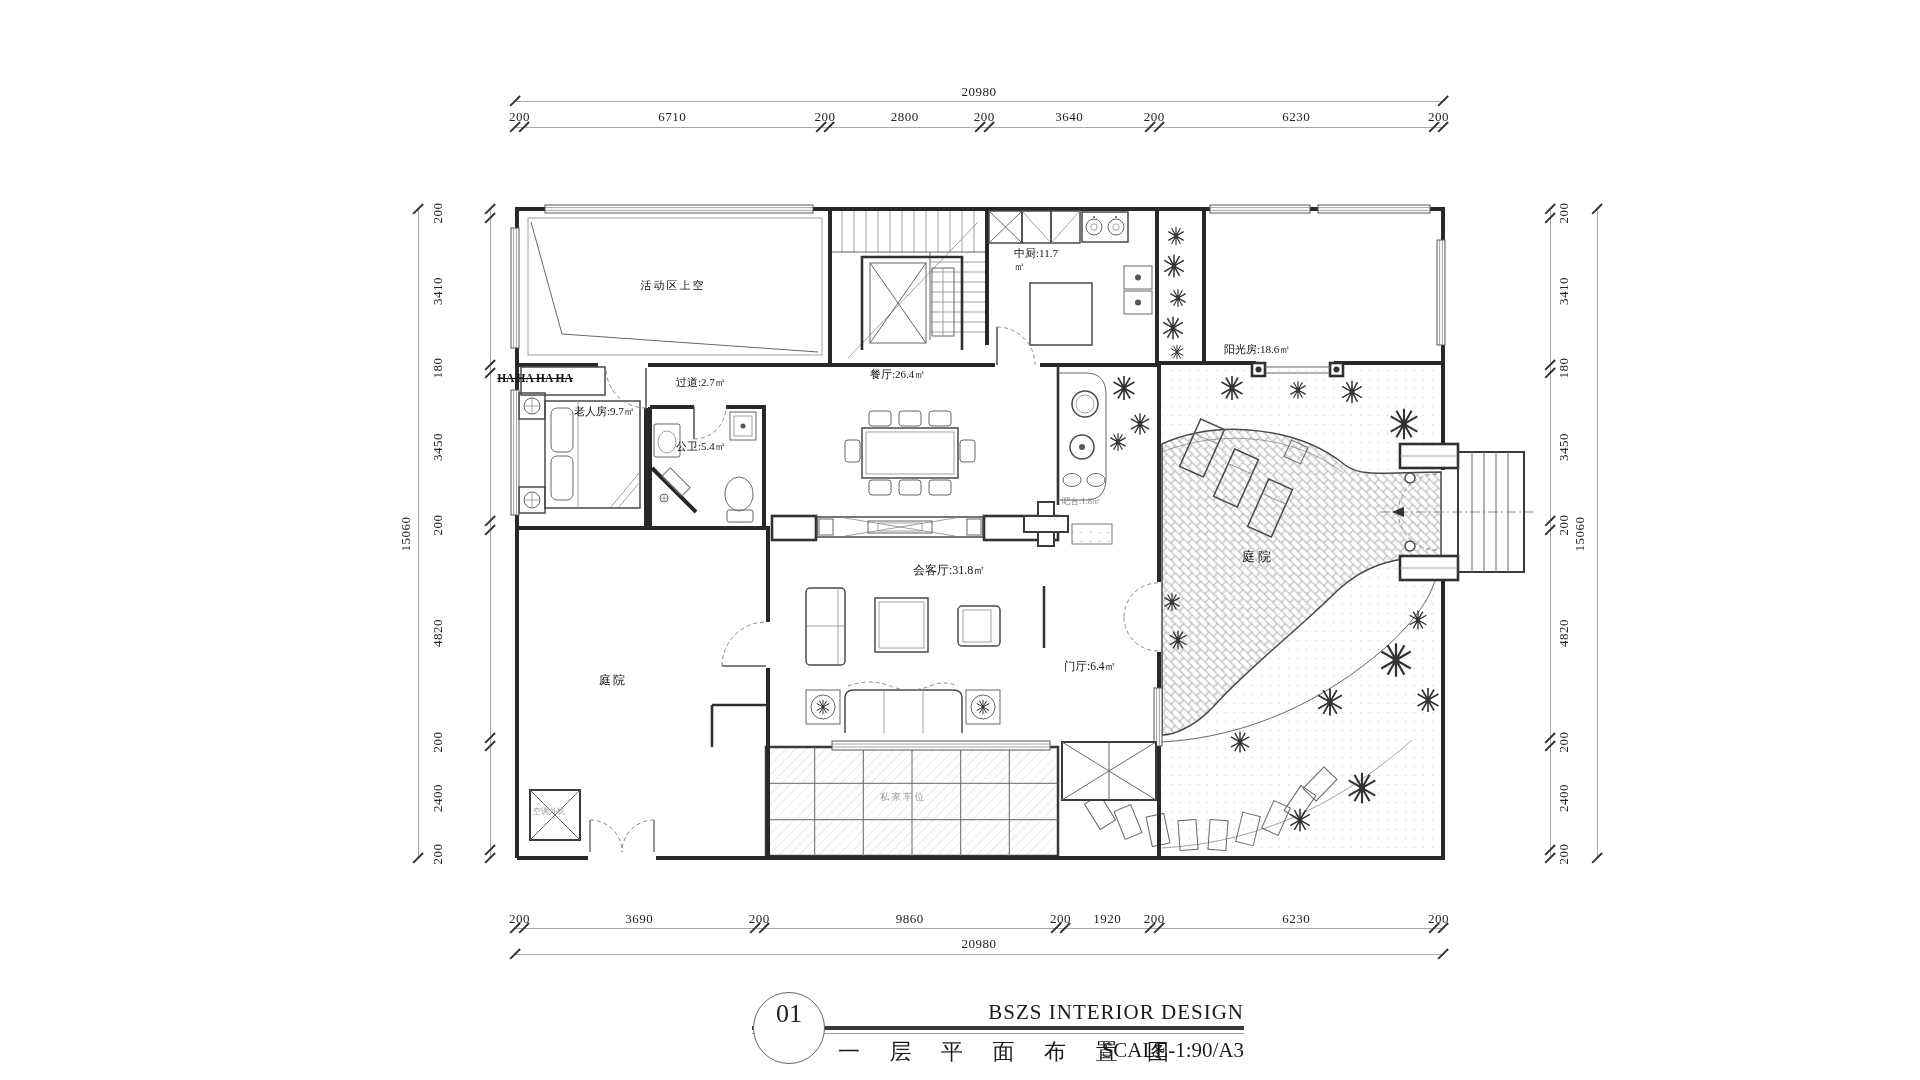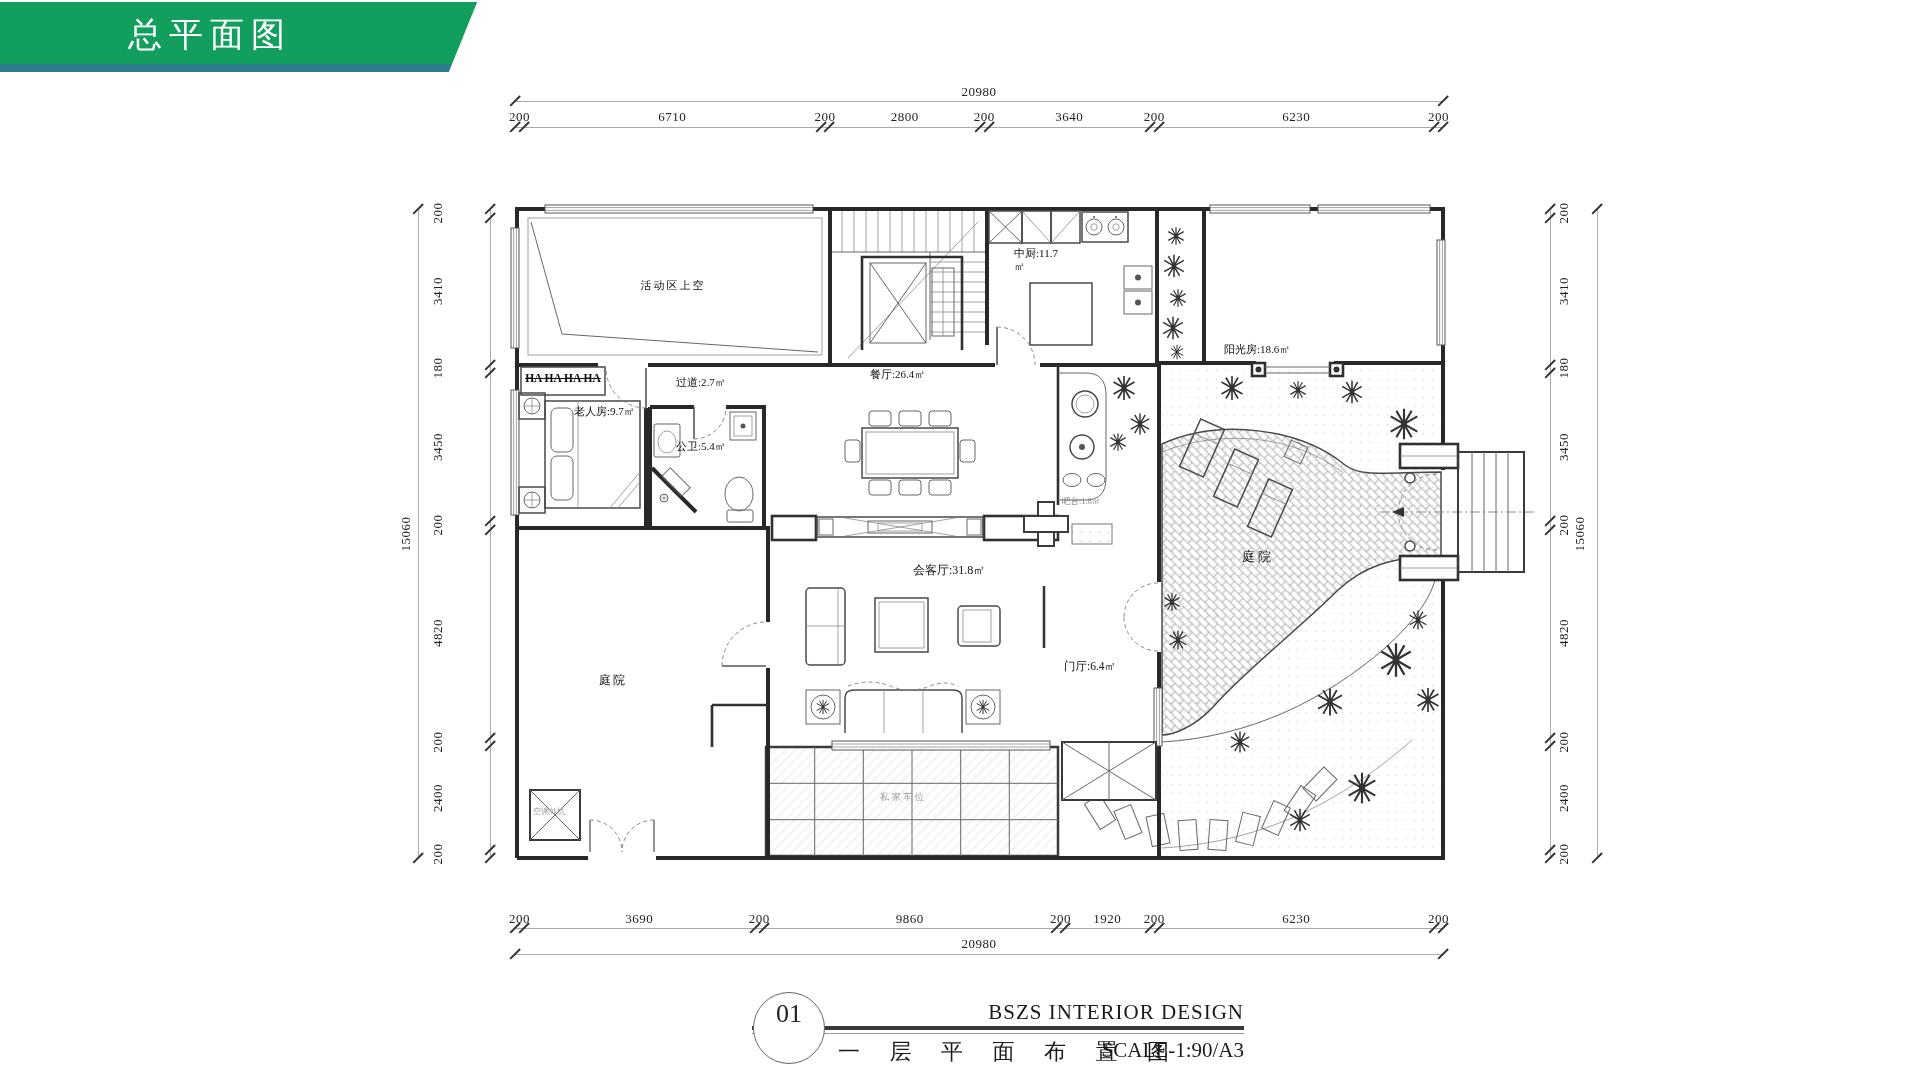--- a/index.html
+++ b/index.html
@@ -41,25 +41,20 @@
   .tb-scale{position:absolute;left:900px;top:1038px;width:344px;text-align:right;
             font-size:21px;color:#1a1a1a;}
 
   .dimwrap{position:absolute;inset:0;pointer-events:none;}
 </style>
 </head>
 <body>
 
 <div class="page">
 
-  <div class="banner">
-    <div class="banner-green"></div>
-    <div class="banner-underline"></div>
-    <span class="banner-title">总平面图</span>
-  </div>
 
   <svg width="1920" height="1080" viewBox="0 0 1920 1080" style="position:absolute;left:0;top:0">
     <defs>
       <pattern id="herr" patternUnits="userSpaceOnUse" width="12" height="12" patternTransform="rotate(45)">
         <path d="M0,0H12 M0,6H12 M0,12H12 M6,0V6 M0,6V12 M12,6V12" stroke="#9a9a9a" stroke-width="0.8" fill="none"></path>
       </pattern>
       <pattern id="hatch45" patternUnits="userSpaceOnUse" width="7" height="7" patternTransform="rotate(45)">
         <line x1="0" y1="0" x2="0" y2="7" stroke="#c2c2c2" stroke-width="0.7"></line>
       </pattern>
       <pattern id="dots" patternUnits="userSpaceOnUse" width="9" height="9">
@@ -393,21 +388,21 @@
     <div class="rlabel" style="left:676px;top:376px;font-size:11px">过道:2.7㎡</div>
     <div class="rlabel" style="left:574px;top:405px;font-size:11px">老人房:9.7㎡</div>
     <div class="rlabel" style="left:676px;top:440px;font-size:11px">公卫:5.4㎡</div>
     <div class="rlabel" style="left:913px;top:564px;font-size:12px">会客厅:31.8㎡</div>
     <div class="rlabel" style="left:1064px;top:660px;font-size:11.5px">门厅:6.4㎡</div>
     <div class="rlabel" style="left:1062px;top:497px;font-size:8.5px;color:#808080">吧台:1.8㎡</div>
     <div class="rlabel" style="left:1242px;top:550px;font-size:13px;letter-spacing:3px">庭院</div>
     <div class="rlabel" style="left:599px;top:674px;font-size:12px;letter-spacing:2px">庭院</div>
     <div class="rlabel" style="left:880px;top:792px;font-size:9.5px;color:#9a9a9a;letter-spacing:2px">私家车位</div>
     <div class="rlabel" style="left:533px;top:807px;font-size:8px;color:#9a9a9a">空调外机</div>
-    <div class="rlabel" style="left:523px;top:372px;width:80px;text-align:center;font-size:11.5px;font-weight:bold;text-decoration:line-through">HA HA HA HA</div>
+    <div class="rlabel" style="left:495px;top:372px;width:80px;text-align:center;font-size:11.5px;font-weight:bold;text-decoration:line-through">HA HA HA HA</div>
   </div>
 
   <div id="dims" class="dimwrap">
       <div style="position: absolute; left: 515px; top: 127px; width: 928px; height: 1px; background: rgb(170, 170, 170);"></div>
       <div style="position: absolute; left: 515px; top: 101px; width: 928px; height: 1px; background: rgb(170, 170, 170);"></div>
       <div style="position: absolute; left: 508px; top: 100.2px; width: 14px; height: 1.6px; background: rgb(51, 51, 51); transform: rotate(-45deg);"></div>
       <div style="position: absolute; left: 1436px; top: 100.2px; width: 14px; height: 1.6px; background: rgb(51, 51, 51); transform: rotate(-45deg);"></div>
       <div style="position: absolute; left: 508px; top: 126.2px; width: 14px; height: 1.6px; background: rgb(51, 51, 51); transform: rotate(-45deg);"></div>
       <div style="position: absolute; left: 519.423px; top: 109px; transform: translateX(-50%); font: 13px &quot;Liberation Serif&quot;, serif; color: rgb(34, 34, 34); white-space: nowrap; letter-spacing: 0.5px;">200</div>
       <div style="position: absolute; left: 516.847px; top: 126.2px; width: 14px; height: 1.6px; background: rgb(51, 51, 51); transform: rotate(-45deg);"></div>

